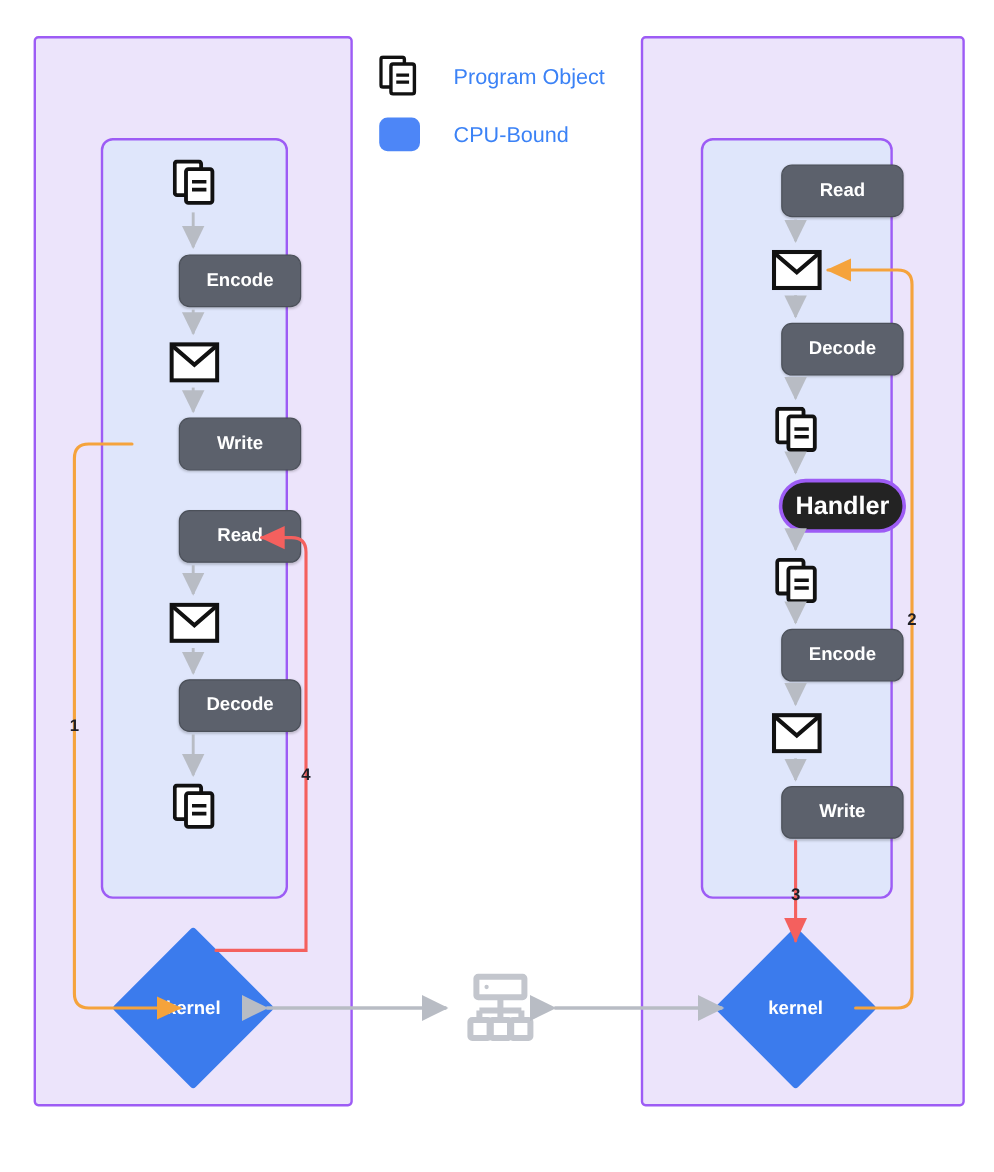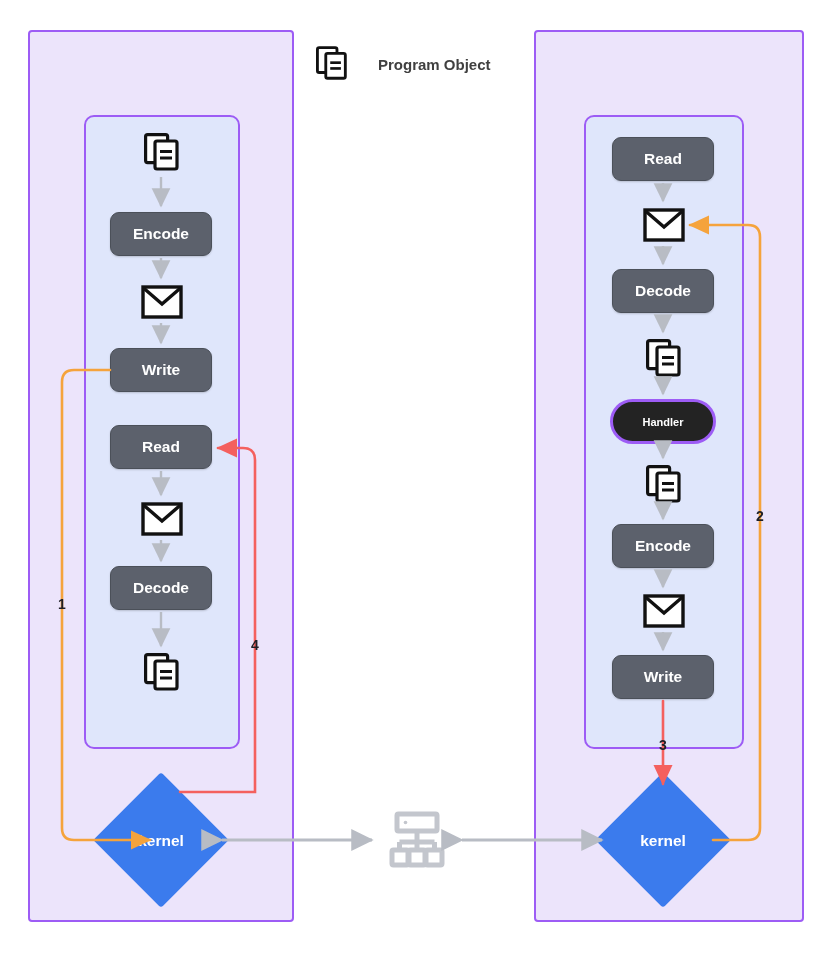--- a/index.html
+++ b/index.html
@@ -23,49 +23,50 @@
   }
   .inner-box{
     position:absolute;border:2px solid #9d5cf5;border-radius:10px;
     background:#dfe6fb;z-index:2;
   }
 
   
   .node{
     position:absolute;z-index:4;display:flex;align-items:center;justify-content:center;
     box-sizing:border-box;
+    margin-left:39px;
   }
   .proc{
     background:#5c616c;border:1px solid #4b5059;border-radius:9px;
     color:#ffffff;font-size:15.5px;font-weight:bold;
     box-shadow:0 1px 2px rgba(0,0,0,.18);
   }
   .handler{
     background:#232323;border:3px solid #9d5cf5;border-radius:26px;
-    color:#ffffff;font-size:11px;font-weight:bold;
+    color:#ffffff;font-size:21px;font-weight:bold;
   }
   .kernel{
     width:96px;height:96px;background:#3b7bed;
     transform:rotate(45deg);border-radius:3px;
   }
   .kernel-wrap{position:absolute;z-index:4;display:flex;align-items:center;justify-content:center;}
   .kernel-label{
     position:absolute;color:#ffffff;font-size:15.5px;font-weight:bold;z-index:5;
     pointer-events:none;
   }
 
   
   .glyph{position:absolute;z-index:4;display:flex;align-items:center;justify-content:center;}
 
   
   #legend{position:absolute;left:316px;top:40px;z-index:6;}
   .leg-row{display:flex;align-items:center;height:48px;}
   .leg-key{width:56px;display:flex;align-items:center;justify-content:flex-start;}
   .leg-swatch{width:34px;height:28px;border-radius:7px;}
-  .leg-text{font-size:15px;font-weight:bold;color:#404040;margin-left:6px;white-space:nowrap;}
+  .leg-text{font-size:18px;font-weight:normal;color:#3b82f6;margin-left:6px;white-space:nowrap;}
 
   
   .elabel{
     position:absolute;z-index:7;font-size:14px;font-weight:bold;color:#1f1f26;
     background:transparent;transform:translate(-50%,-50%);
   }
   .netglyph{position:absolute;z-index:4;}
 </style>
 </head>
 <body>
@@ -265,18 +266,24 @@
           <rect x="1.6" y="1.6" width="22" height="28" rx="2" fill="#fff" stroke="#111" stroke-width="3.2"></rect>
           <rect x="11" y="8" width="22" height="28" rx="2" fill="#fff" stroke="#111" stroke-width="3.2"></rect>
           <line x1="16" y1="18.5" x2="28" y2="18.5" stroke="#111" stroke-width="3"></line>
           <line x1="16" y1="25" x2="28" y2="25" stroke="#111" stroke-width="3"></line>
         </svg>
       </div>
       <div class="leg-text">Program Object</div>
     </div>
 
 
+    <div class="leg-row">
+      <div class="leg-key">
+        <div class="leg-swatch" style="background:#4d86f7;"></div>
+      </div>
+      <div class="leg-text">CPU-Bound</div>
+    </div>
 
 
 
   </div>
 
 </div>
 
 </body></html>

